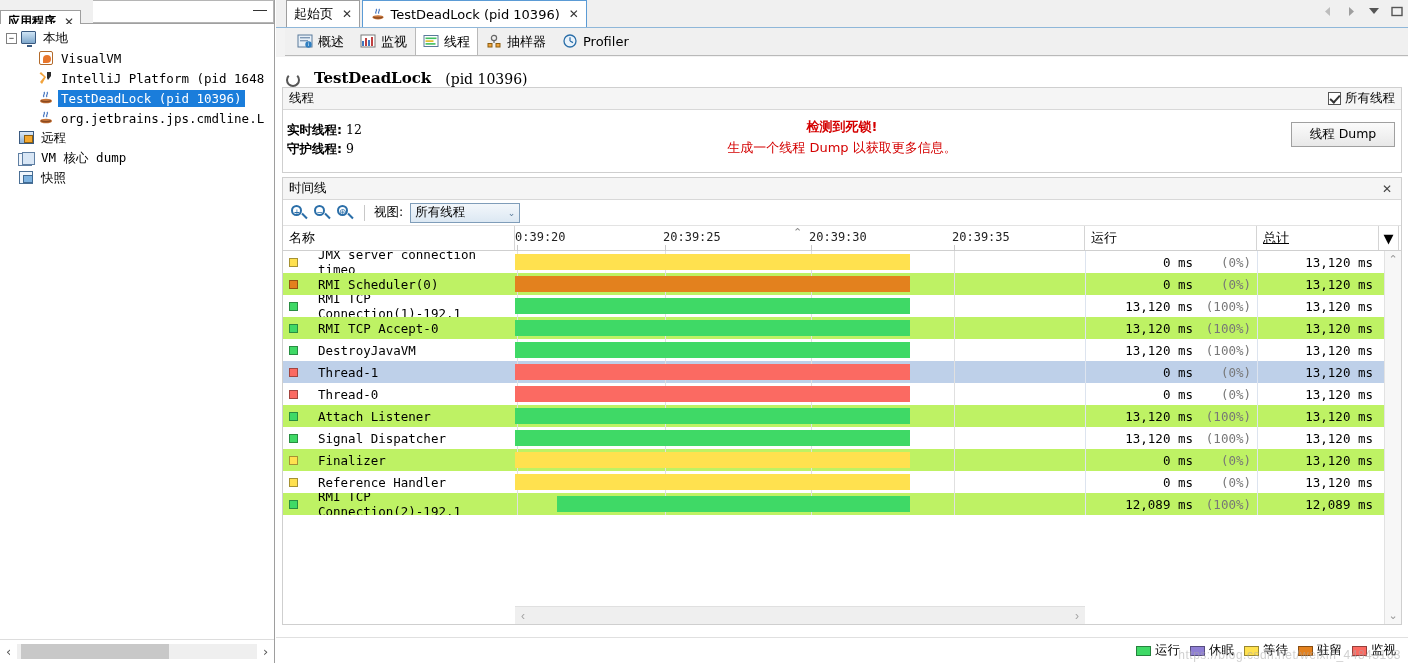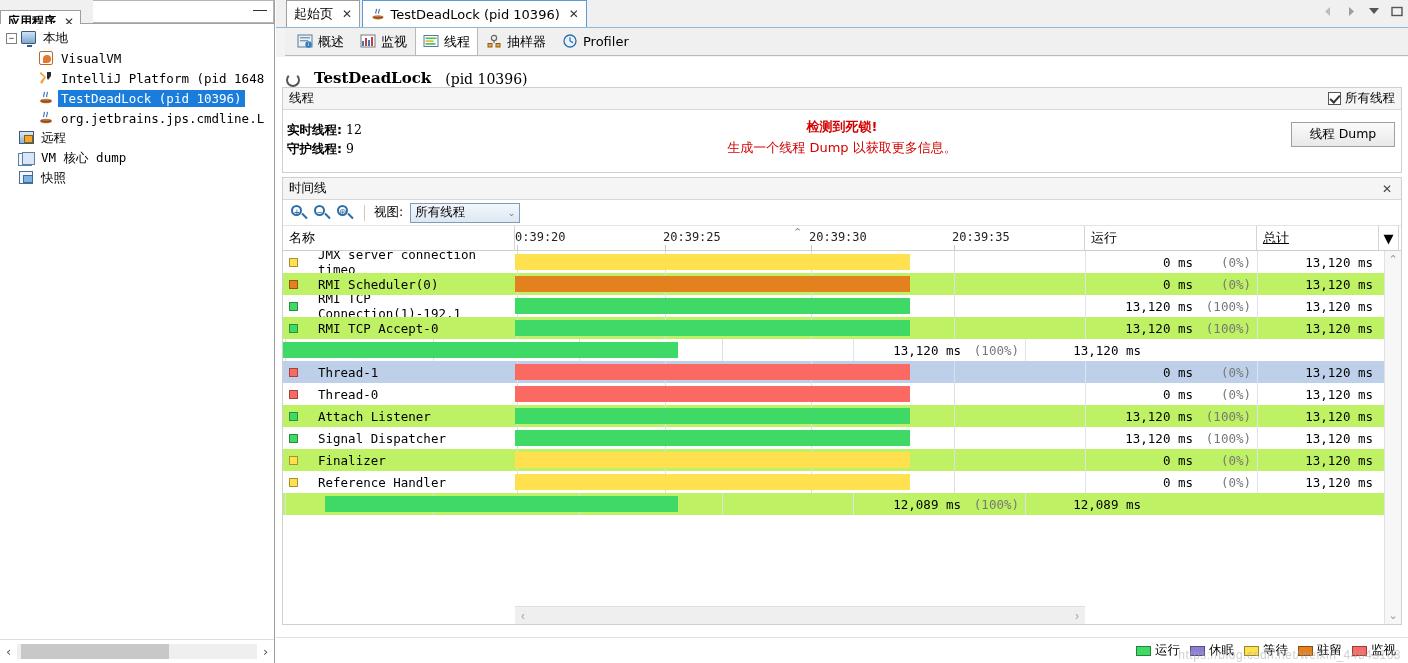--- a/index.html
+++ b/index.html
@@ -696,20 +696,24 @@
                   </div>
                   <div class="cell c-run">
                     <span class="ms" style="margin-right: 58px;">13,120 ms</span>
                     <span class="pct">(100%)</span>
                   </div>
                   <div class="cell c-total">
                     <span>13,120 ms</span>
                   </div>
                 </div>
                 <div class="trow">
+                  <div class="cell c-name">
+                    <span class="sq" style="background: rgb(63, 217, 102);"></span>
+                    <span>DestroyJavaVM</span>
+                  </div>
                   <div class="cell c-time">
                     <span class="gridline" style="left: 2px;"></span>
                     <span class="gridline" style="left: 150px;"></span>
                     <span class="gridline" style="left: 296px;"></span>
                     <span class="gridline" style="left: 439px;"></span>
                     <span class="bar" style="left: 0px; width: 395px; background: rgb(63, 217, 102);"></span>
                   </div>
                   <div class="cell c-run">
                     <span class="ms" style="margin-right: 58px;">13,120 ms</span>
                     <span class="pct">(100%)</span>
@@ -832,20 +836,24 @@
                   </div>
                   <div class="cell c-run">
                     <span class="ms" style="margin-right: 58px;">0 ms</span>
                     <span class="pct">(0%)</span>
                   </div>
                   <div class="cell c-total">
                     <span>13,120 ms</span>
                   </div>
                 </div>
                 <div class="trow alt">
+                  <div class="cell c-name">
+                    <span class="sq" style="background: rgb(63, 217, 102);"></span>
+                    <span>RMI TCP Connection(2)-192.1</span>
+                  </div>
                   <div class="cell c-time">
                     <span class="gridline" style="left: 2px;"></span>
                     <span class="gridline" style="left: 150px;"></span>
                     <span class="gridline" style="left: 296px;"></span>
                     <span class="gridline" style="left: 439px;"></span>
                     <span class="bar" style="left: 41.61px; width: 353.39px; background: rgb(63, 217, 102);"></span>
                   </div>
                   <div class="cell c-run">
                     <span class="ms" style="margin-right: 58px;">12,089 ms</span>
                     <span class="pct">(100%)</span>

